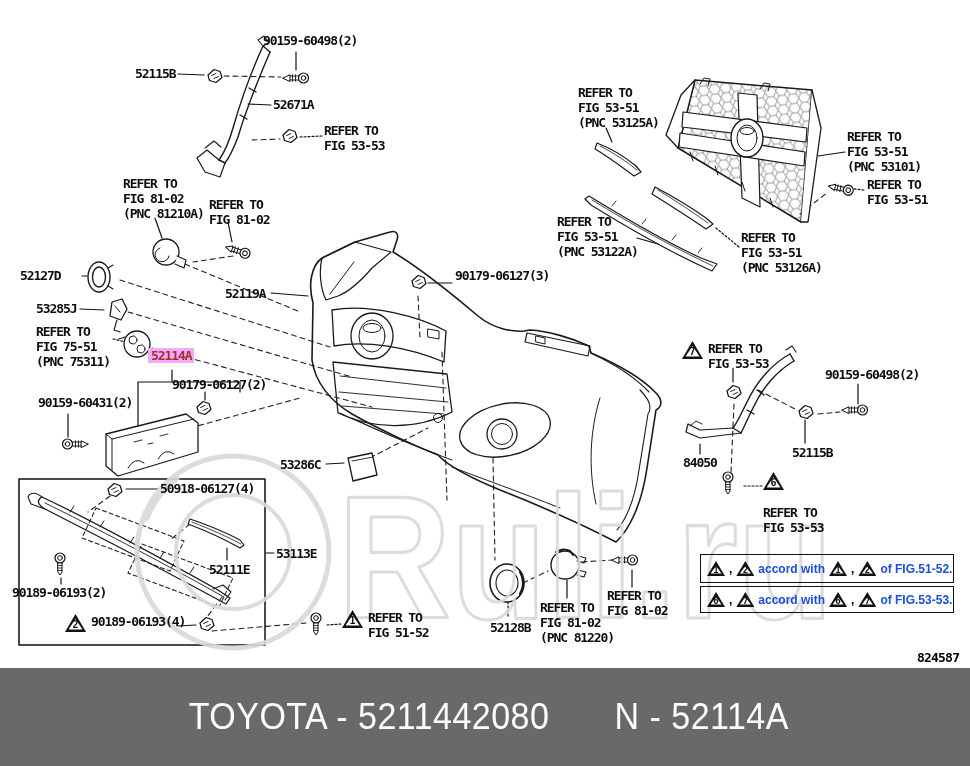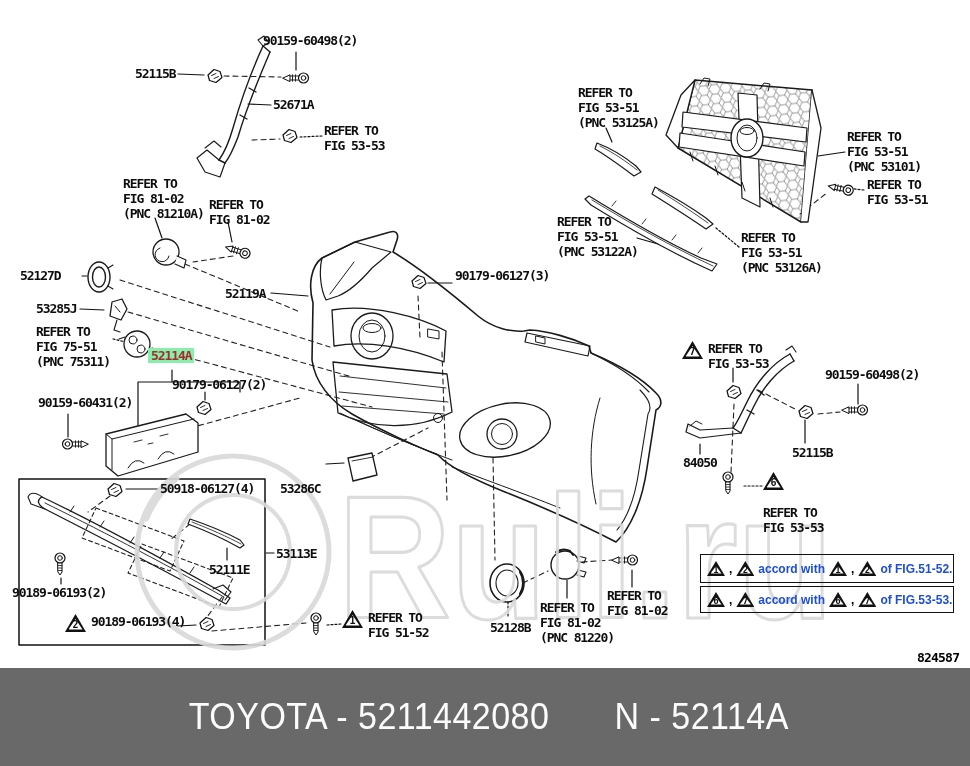--- a/index.html
+++ b/index.html
@@ -288,25 +288,25 @@
 FIG 81-02
 (PNC 81210A)</span></div>
   <div class="lbl" style="left:209px;top:197px"><span class="t">REFER TO
 FIG 81-02</span></div>
   <div class="lbl" style="left:20px;top:268px"><span class="t">52127D</span></div>
   <div class="lbl" style="left:225px;top:286px"><span class="t">52119A</span></div>
   <div class="lbl" style="left:36px;top:301px"><span class="t">53285J</span></div>
   <div class="lbl" style="left:36px;top:324px"><span class="t">REFER TO
 FIG 75-51
 (PNC 75311)</span></div>
-  <div class="lbl hl-wrap" style="left:148px;top:348px"><span class="t" style="background:#86efac;color:#a82a2a;padding:0 3px">52114A</span></div>
+  <div class="lbl hl-wrap" style="left:148px;top:348px"><span class="t" style="background:#f0abfc;color:#a82a2a;padding:0 3px">52114A</span></div>
   <div class="lbl" style="left:172px;top:377px"><span class="t">90179-06127(2)</span></div>
   <div class="lbl" style="left:38px;top:395px"><span class="t">90159-60431(2)</span></div>
   <div class="lbl" style="left:455px;top:268px"><span class="t">90179-06127(3)</span></div>
-  <div class="lbl" style="left:280px;top:481px"><span class="t">53286C</span></div>
+  <div class="lbl" style="left:280px;top:457px"><span class="t">53286C</span></div>
   <div class="lbl" style="left:160px;top:481px"><span class="t">50918-06127(4)</span></div>
   <div class="lbl" style="left:276px;top:546px"><span class="t">53113E</span></div>
   <div class="lbl" style="left:209px;top:562px"><span class="t">52111E</span></div>
   <div class="lbl" style="left:12px;top:585px"><span class="t">90189-06193(2)</span></div>
   <div class="lbl row" style="left:65px;top:614px">
     <span class="tri">
         <i class="tb"></i>
         <span class="tn">2</span>
       </span>
     <span class="t">90189-06193(4)</span>

